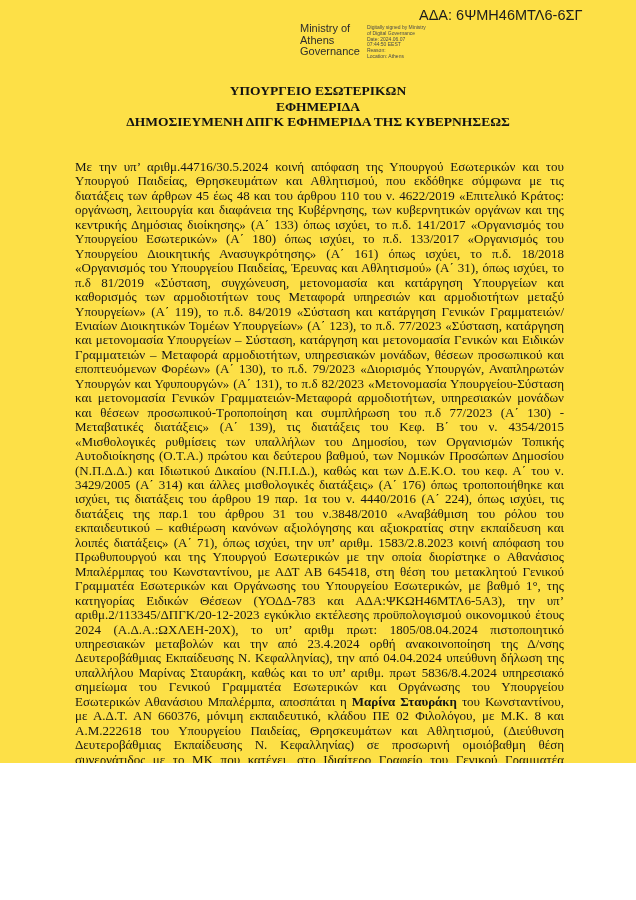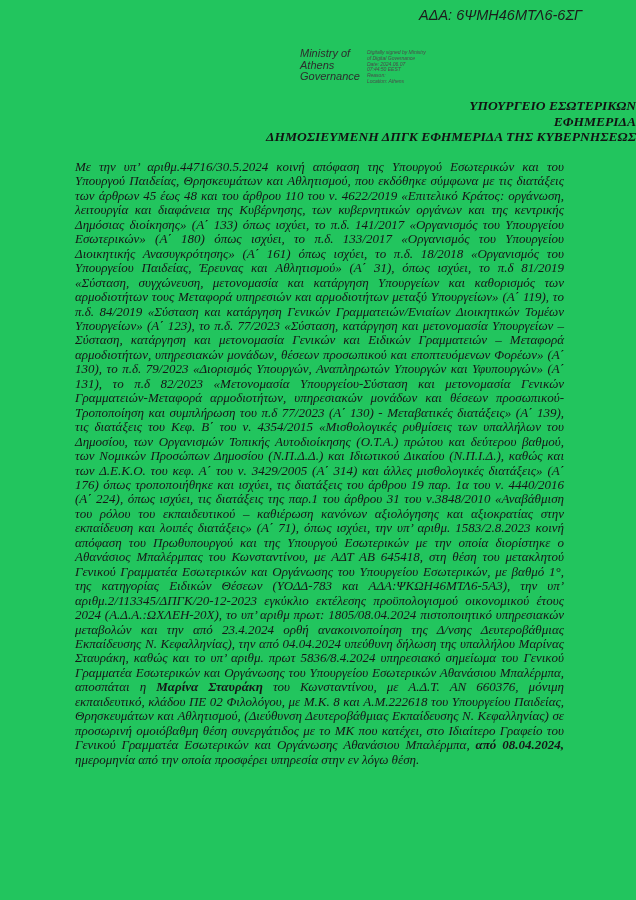--- a/index.html
+++ b/index.html
@@ -1,63 +1,61 @@
 <!DOCTYPE html>
 <html lang="el"><head>
 <meta charset="utf-8">
 <style>
   html, body { margin: 0; padding: 0; background: #ffffff; }
   .page {
     position: relative;
     width: 636px;
-    height: 900px;
-    background: #22c55e;
+    height: 763px;
+    background: #fde047;
     overflow: hidden;
     color: #111;
-    font-style: italic;
   }
   .ada {
     position: absolute;
     left: 419px;
     top: 7px;
     font-family: "Liberation Sans", sans-serif;
     font-size: 14.5px;
     color: #1c1c1c;
     white-space: nowrap;
   }
   .sig-block {
     position: absolute;
     left: 300px;
     top: 23px;
     display: flex;
     align-items: flex-start;
     gap: 7px;
-    margin-top: 25px;
   }
   .sig-org {
     font-family: "Liberation Sans", sans-serif;
     font-size: 11px;
     line-height: 11.5px;
     color: #2d2d2d;
     white-space: nowrap;
   }
   .sig-details {
     font-family: "Liberation Sans", sans-serif;
     font-size: 5px;
     line-height: 5.8px;
     color: #4a4a4a;
     padding-top: 2px;
     white-space: nowrap;
   }
   .title-block {
     position: absolute;
-    top: 98px;
+    top: 83px;
     left: 0;
     right: 0;
-    text-align: right;
+    text-align: center;
     font-family: "Liberation Serif", serif;
     font-weight: bold;
     font-size: 13.5px;
     line-height: 15.5px;
     color: #121212;
   }
   .body-text {
     position: absolute;
     left: 75px;
     top: 160px;

